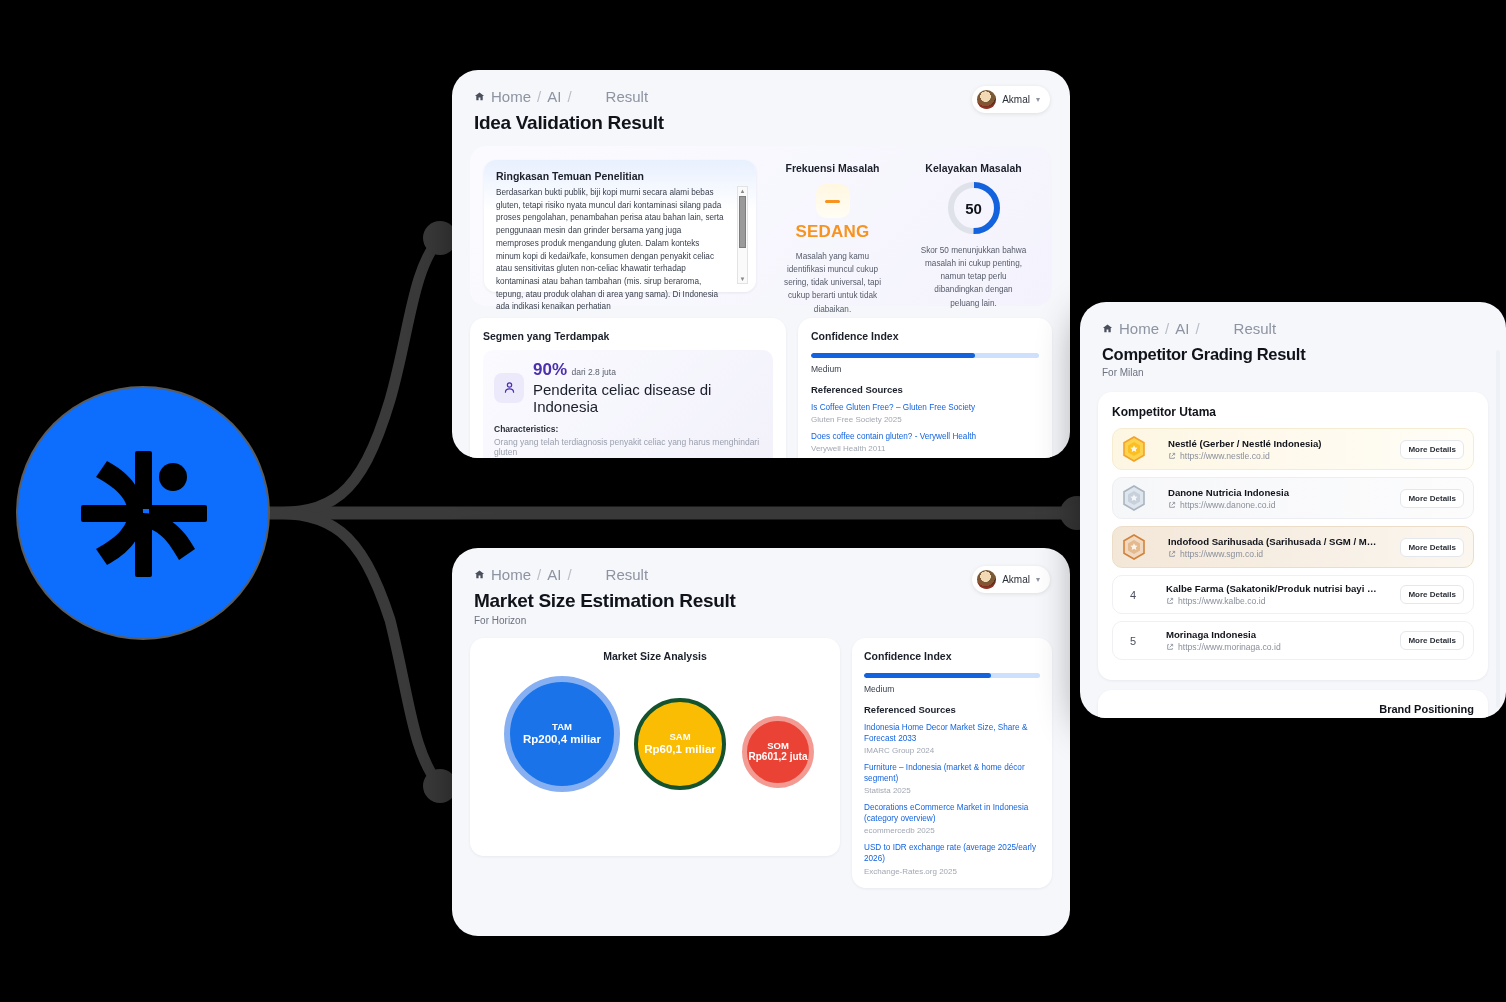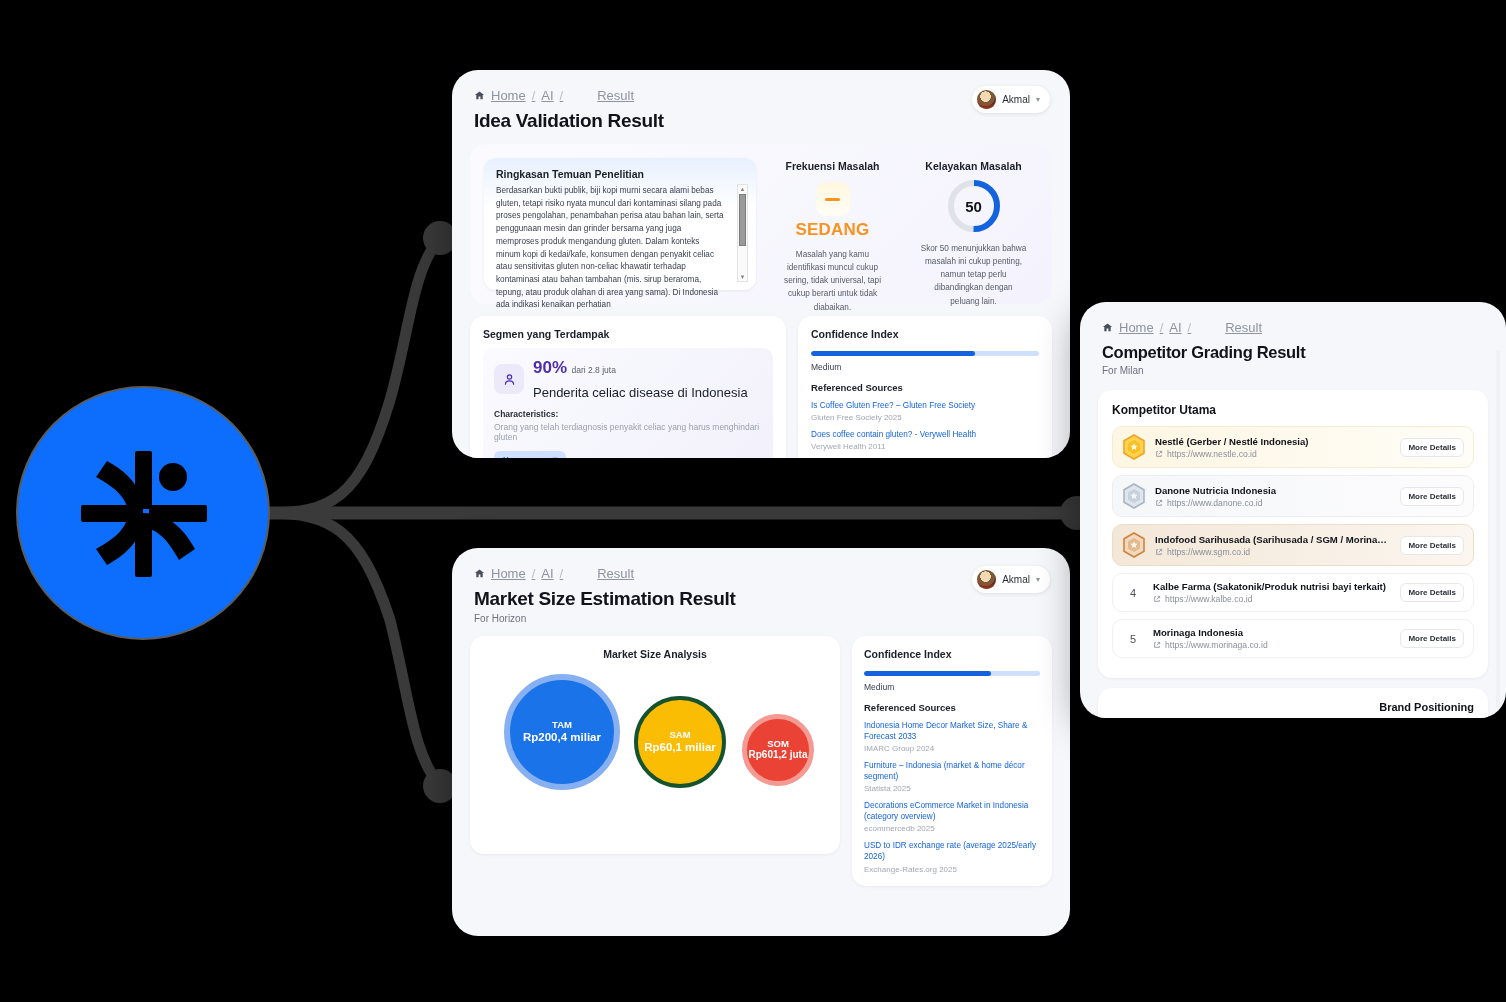--- a/index.html
+++ b/index.html
@@ -28,21 +28,21 @@
   }
   .logo-badge svg { position: absolute; left: 50%; top: 50%; transform: translate(-50%,-50%); }
 
   
   .app-card {
     position: absolute; background: #f6f7fb;
     border-radius: 26px;
     box-shadow: 0 10px 40px rgba(0,0,0,.45);
     overflow: hidden; z-index: 4;
   }
-  .bcrumb { display: flex; align-items: center; gap: 6px; font-size: 13px; color: #8d93a1; text-decoration: underline; }
+  .bcrumb { display: flex; align-items: center; gap: 6px; font-size: 15px; color: #8d93a1; }
   .bcrumb .home-ic { width: 11px; height: 11px; fill: #4a4f5c; }
   .bcrumb .sep { color: #b9bec9; }
   .bcrumb .crumb-cur { color: #8d93a1; padding-left: 28px; }
   .page-title { font-size: 19px; font-weight: 700; color: #10131a; letter-spacing: -.3px; }
   .page-sub { font-size: 10px; color: #6d7280; margin-top: 3px; }
 
   .user-chip {
     display: flex; align-items: center; gap: 6px;
     background: #ffffff; border-radius: 20px;
     padding: 4px 10px 4px 5px;
@@ -99,21 +99,21 @@
   .gauge-num { position: absolute; inset: 0; display: flex; align-items: center; justify-content: center; font-size: 15px; font-weight: 700; color: #10131a; }
 
   .iv-bottom { display: flex; gap: 12px; margin: 12px 18px 0 18px; }
   .seg-panel { width: 316px; padding: 12px 13px; }
   .seg-title { font-size: 10.5px; font-weight: 700; color: #1b1f2a; margin-bottom: 8px; }
   .seg-inner { background: linear-gradient(135deg,#fafaff,#f2f1fb); border-radius: 10px; padding: 10px 11px; }
   .seg-row { display: flex; align-items: center; gap: 9px; }
   .person-ic { width: 30px; height: 30px; border-radius: 8px; background: #ece9fb; display: flex; align-items: center; justify-content: center; flex: none; }
   .seg-pct { font-size: 17px; font-weight: 800; color: #4b2fae; }
   .seg-of { font-size: 8.5px; color: #5a5f6b; }
-  .seg-cap { font-size: 13px; color: #1b1f2a; font-weight: 500; margin-top: 7px; text-align: right; }
+  .seg-cap { font-size: 15px; color: #1b1f2a; font-weight: 500; margin-top: 1px; }
   .seg-ch-lbl { font-size: 8.5px; font-weight: 600; color: #2b2f38; margin-top: 9px; }
   .seg-ch-txt { font-size: 8.5px; color: #9aa0ac; margin-top: 3px; }
   .showmore {
     display: inline-flex; align-items: center; gap: 6px; margin-top: 9px;
     background: #cfe0ff; color: #1363df; font-size: 8px; font-weight: 600;
     padding: 4px 9px; border-radius: 6px; border: none;
   }
 
   .conf-panel { flex: 1; padding: 12px 13px; }
   .conf-title { font-size: 10.5px; font-weight: 700; color: #1b1f2a; }
@@ -146,21 +146,21 @@
   .detail-col { flex: 1; padding-right: 10px; font-size: 9.5px; font-weight: 600; color: #10131a; line-height: 1.35; }
   .detail-col + .detail-col { border-left: 1px solid #eceef3; padding-left: 12px; }
 
   
   #card-comp { left: 1080px; top: 302px; width: 426px; height: 416px; }
   #card-comp .hd { padding: 18px 22px 0 22px; }
   #card-comp .page-title { font-size: 16.5px; }
   .comp-panel { margin: 14px 18px 0 18px; padding: 13px 14px; }
   .comp-head { font-size: 12px; font-weight: 700; color: #10131a; margin-bottom: 9px; }
   .comp-row {
-    display: flex; align-items: center; gap: 9px;
+    display: flex; align-items: center; gap: 22px;
     border: 1px solid #eef0f4; border-radius: 10px;
     padding: 7px 9px; margin-bottom: 7px; background: #fff;
   }
   .comp-row.gold   { background: linear-gradient(90deg,#fdf6e3,#fffdf7); border-color:#f6ecd2; }
   .comp-row.silver { background: linear-gradient(90deg,#f6f7f9,#fcfcfd); border-color:#eceef2; }
   .comp-row.bronze { background: linear-gradient(90deg,#f3e7d8,#fbf6ef); border-color:#ecddc8; }
   .rank-num { width: 22px; text-align: center; font-size: 11px; color: #4a4f5c; flex: none; }
   .medal { width: 24px; height: 26px; flex: none; }
   .comp-info { flex: 1; min-width: 0; }
   .comp-name { font-size: 9.6px; font-weight: 700; color: #10131a; white-space: nowrap; overflow: hidden; text-overflow: ellipsis; }

